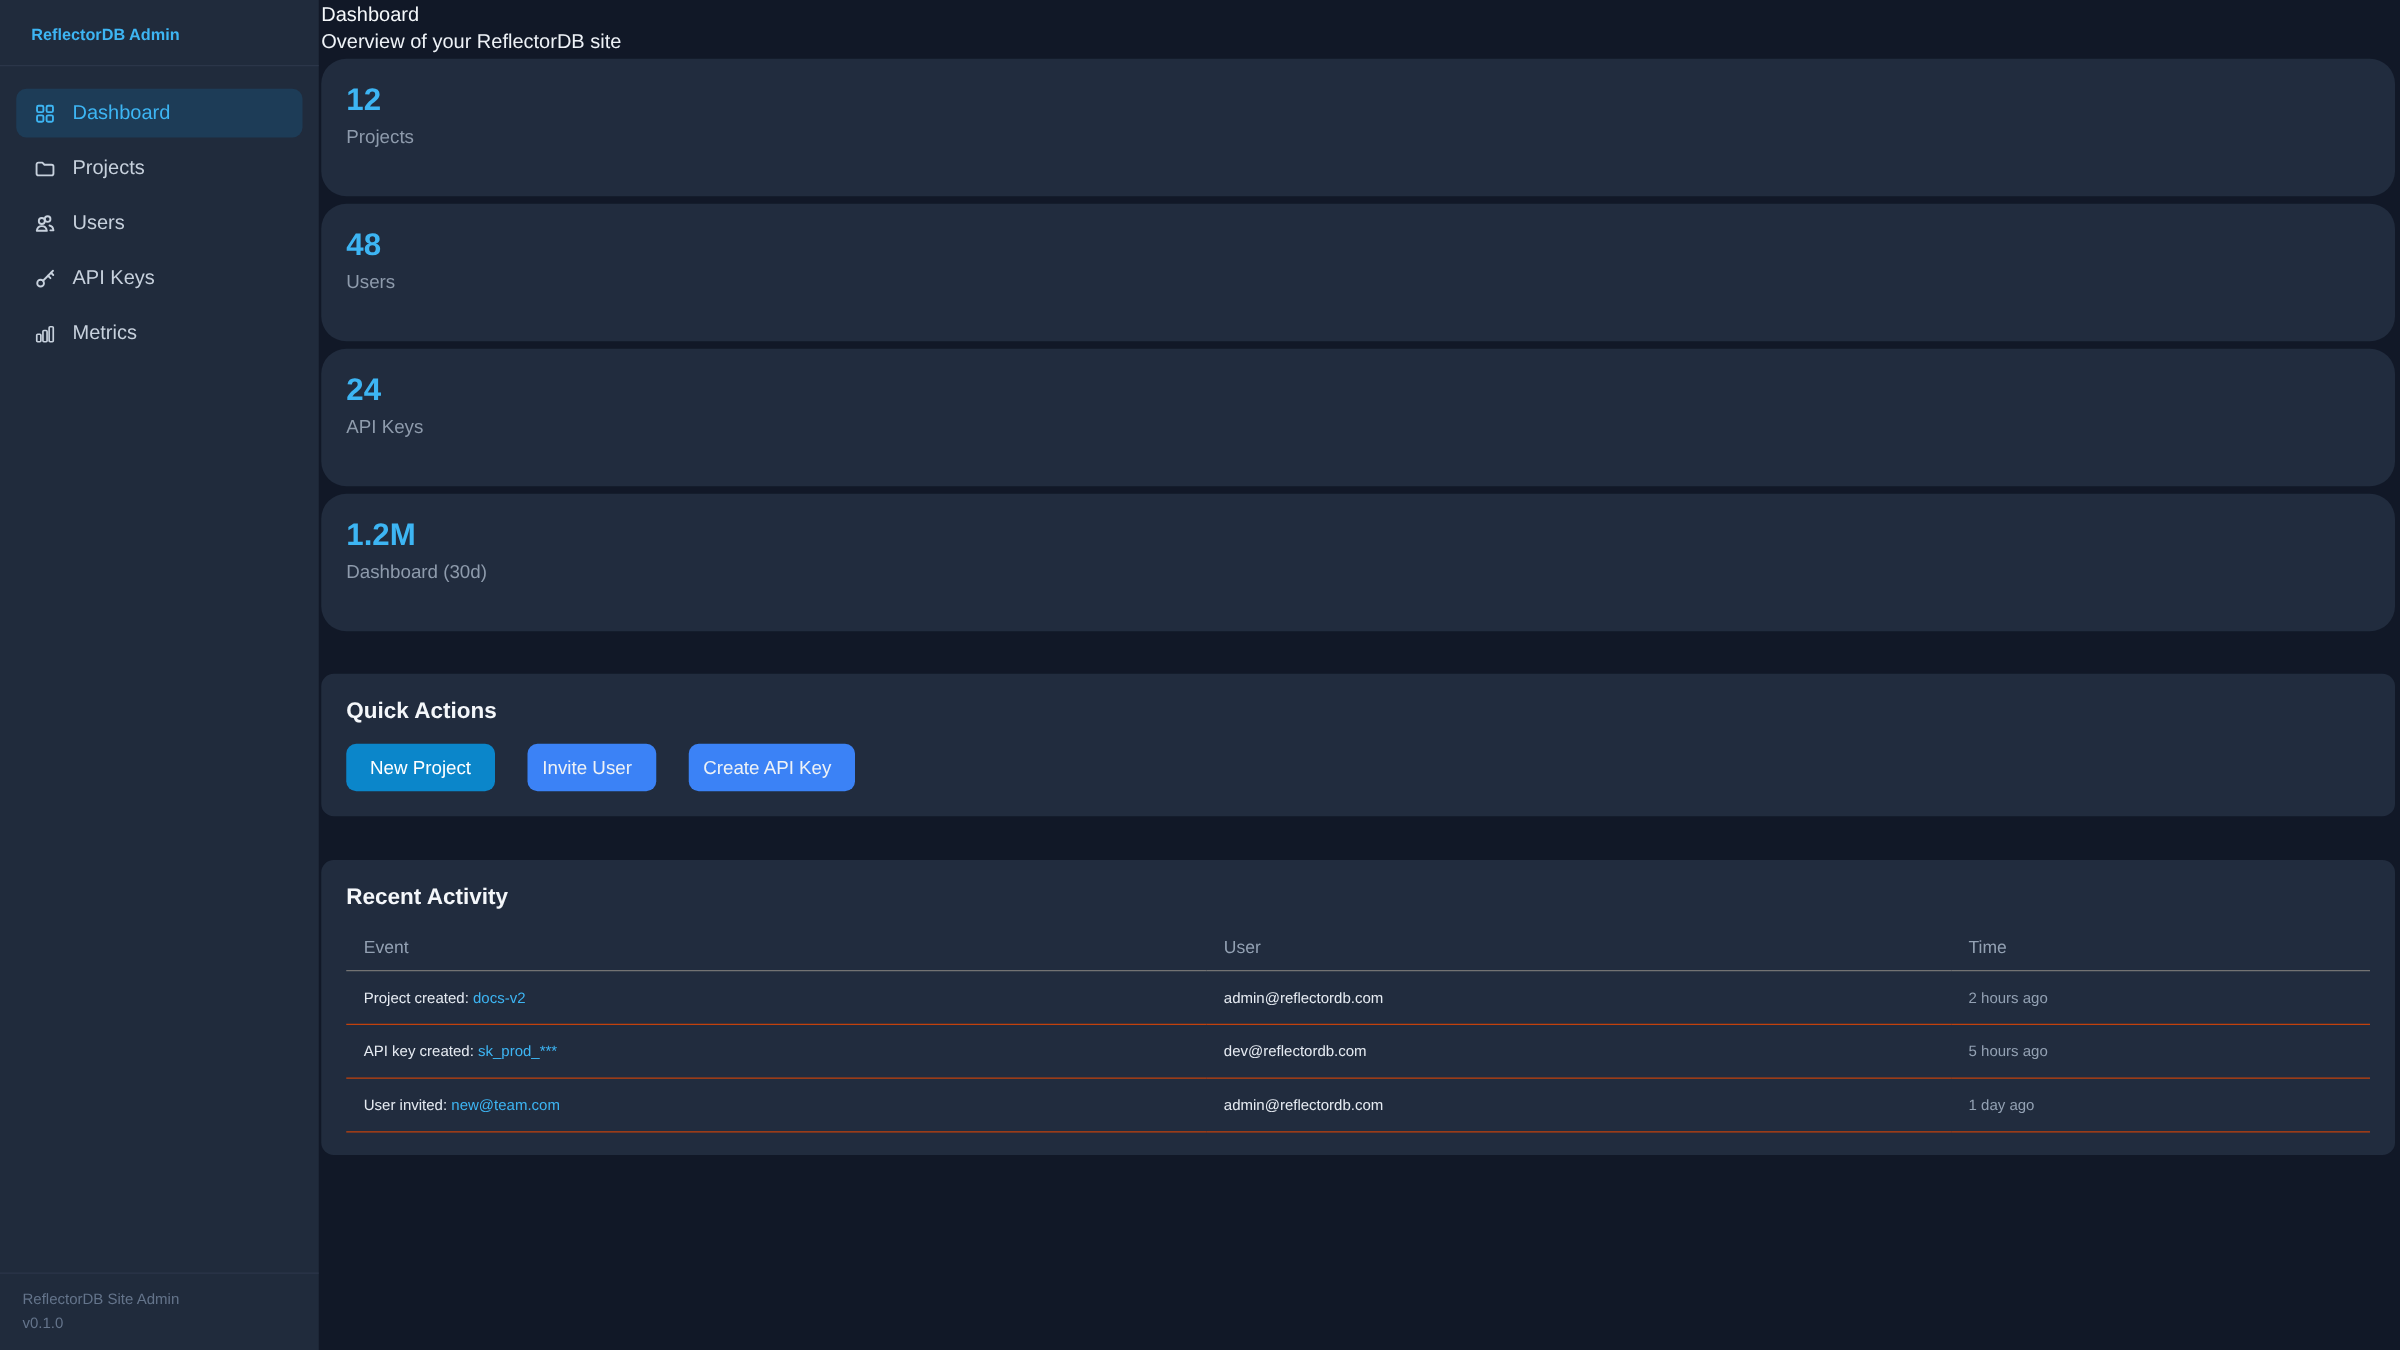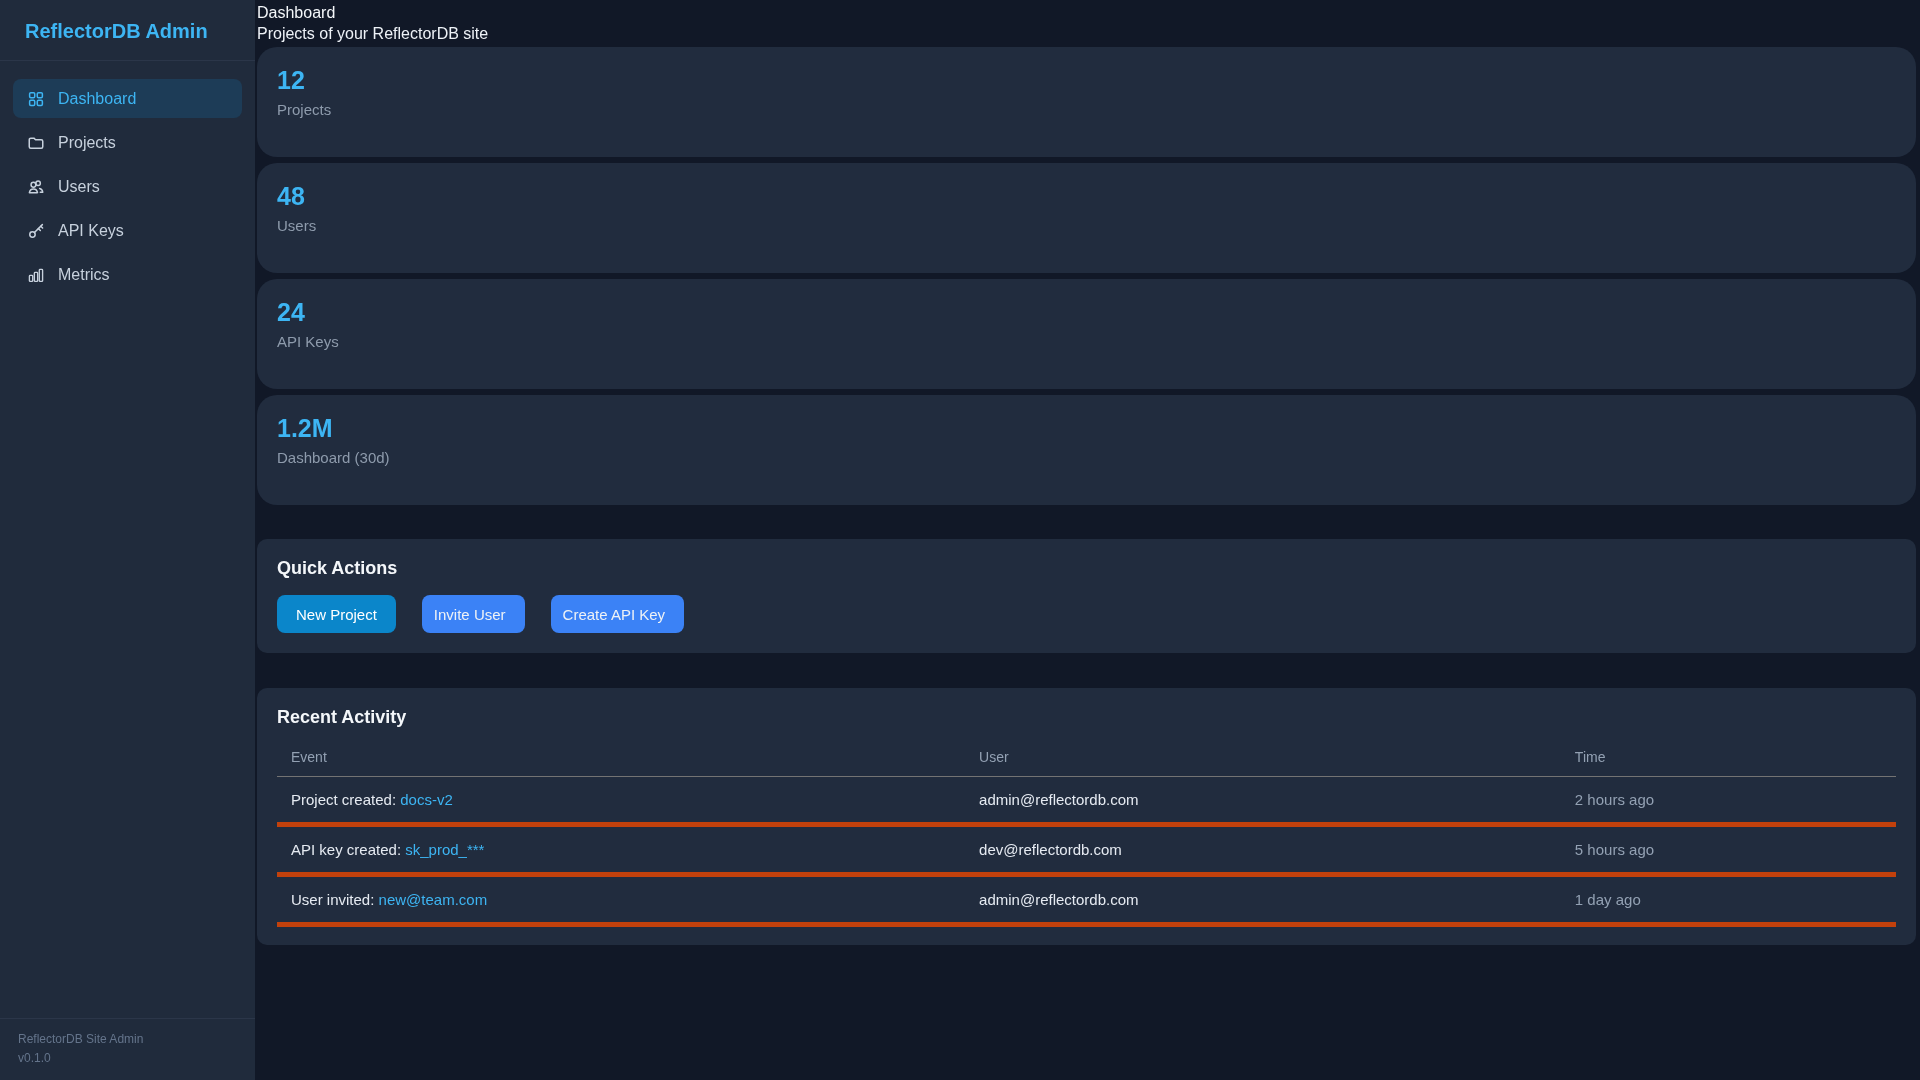--- a/index.html
+++ b/index.html
@@ -12,21 +12,21 @@
   .app { display: flex; width: 1920px; height: 1080px; }
 
   
   .sidebar {
     width: 255px; min-width: 255px; height: 100%;
     background: #202b3c;
     display: flex; flex-direction: column;
   }
   .brand {
     padding: 20px 25px 17px 25px;
-    font-size: 20px; font-weight: bold; color: #3db5f3;
+    font-size: 13px; font-weight: bold; color: #3db5f3;
     border-bottom: 1px solid #2b3649;
   }
   .nav { padding: 18px 13px 0 13px; display: flex; flex-direction: column; gap: 5px; }
   .nav-item {
     height: 39px; border-radius: 8px;
     display: flex; align-items: center; gap: 13px;
     padding: 0 14px;
     color: #c7d1dd; font-size: 16px;
     cursor: pointer;
   }
@@ -70,23 +70,23 @@
   .btn-secondary { background: #3b82f6; color: #eef2f6; padding-left: 12px; }
 
   table { width: 100%; border-collapse: collapse; margin-top: 12px; }
   th {
     text-align: left; font-weight: normal;
     font-size: 14px; color: #93a1b3;
     padding: 9px 14px 11px 14px;
     border-bottom: 1px solid #737373;
   }
   td {
-    font-size: 15px; color: #e6ebf2;
+    font-size: 12px; color: #e6ebf2;
     padding: 14px 14px;
-    border-bottom: 5px solid #c2410c;
+    border-bottom: 1px solid #c2410c;
   }
   .col-event { width: 42.5%; }
   .col-user  { width: 36.8%; }
   .col-time  { width: 20.7%; }
   td.time-cell { color: #93a1b3; }
   .event-link { color: #3db5f3; text-decoration: none; cursor: pointer; }
 </style>
 </head>
 <body>
 
@@ -156,21 +156,21 @@
     <div class="side-footer">
       <div>ReflectorDB Site Admin</div>
       <div>v0.1.0</div>
     </div>
   </aside>
 
   <main class="main">
 
     <div class="page-head">
       <div class="page-title">Dashboard</div>
-      <div class="page-subtitle">Projects of your ReflectorDB site</div>
+      <div class="page-subtitle">Overview of your ReflectorDB site</div>
     </div>
 
     <section class="stats">
       <div class="stat-card">
         <div class="stat-value">12</div>
         <div class="stat-label">Projects</div>
       </div>
       <div class="stat-card">
         <div class="stat-value">48</div>
         <div class="stat-label">Users</div>

